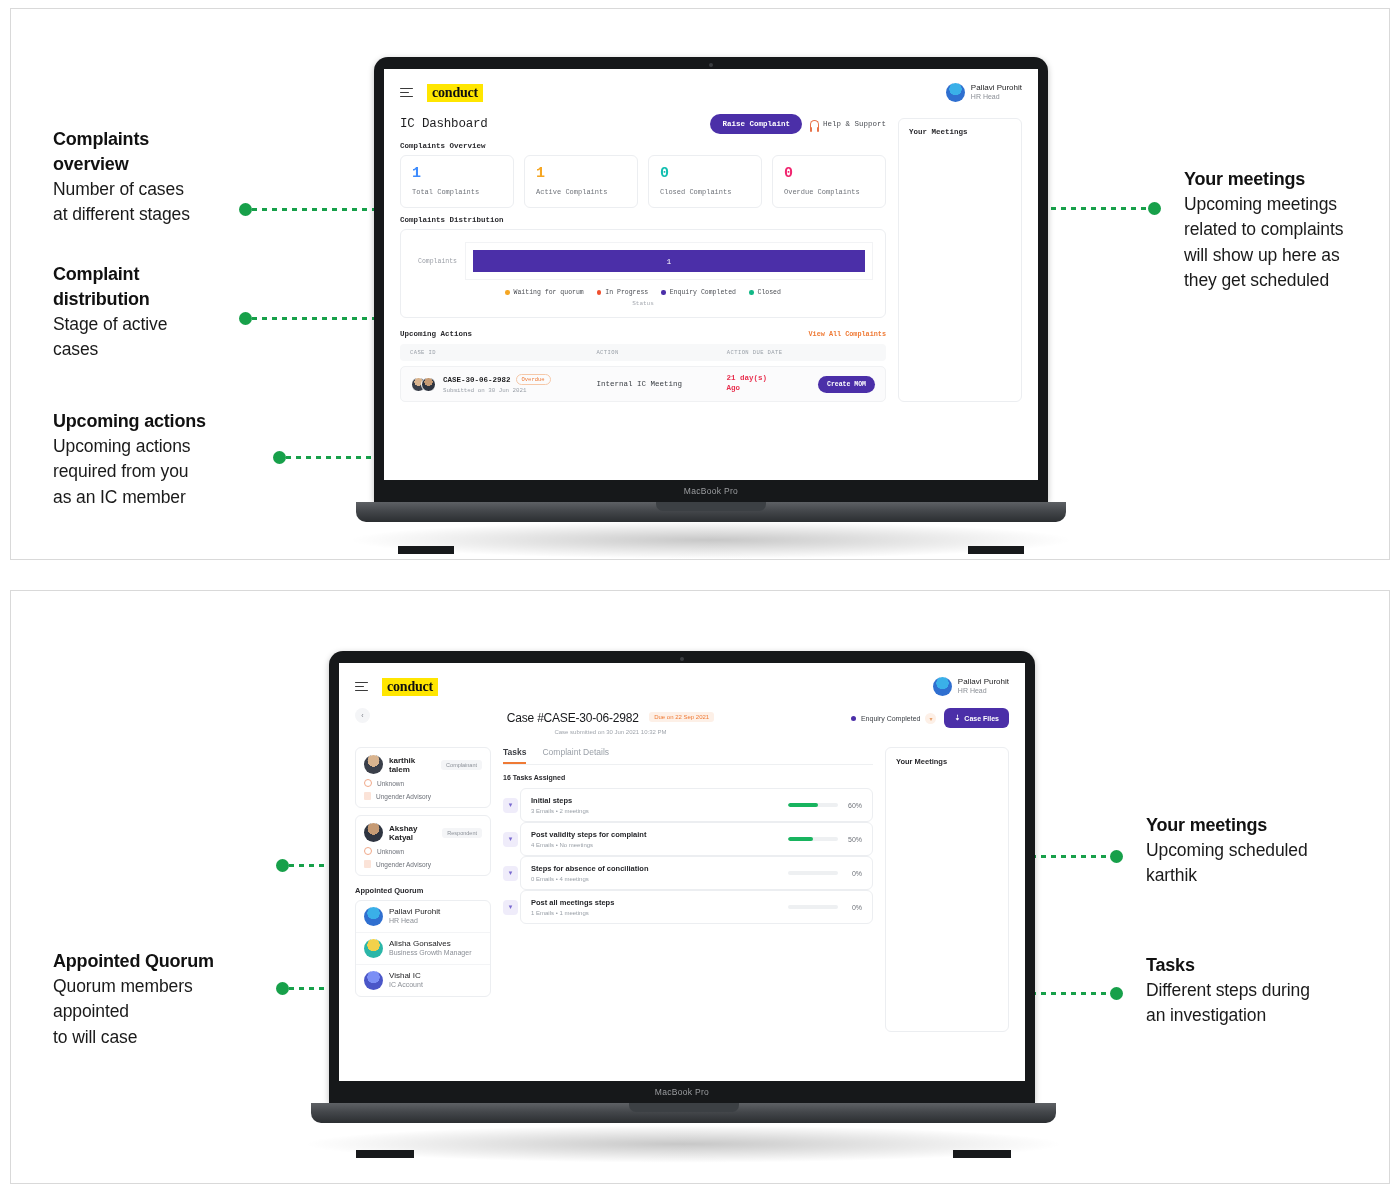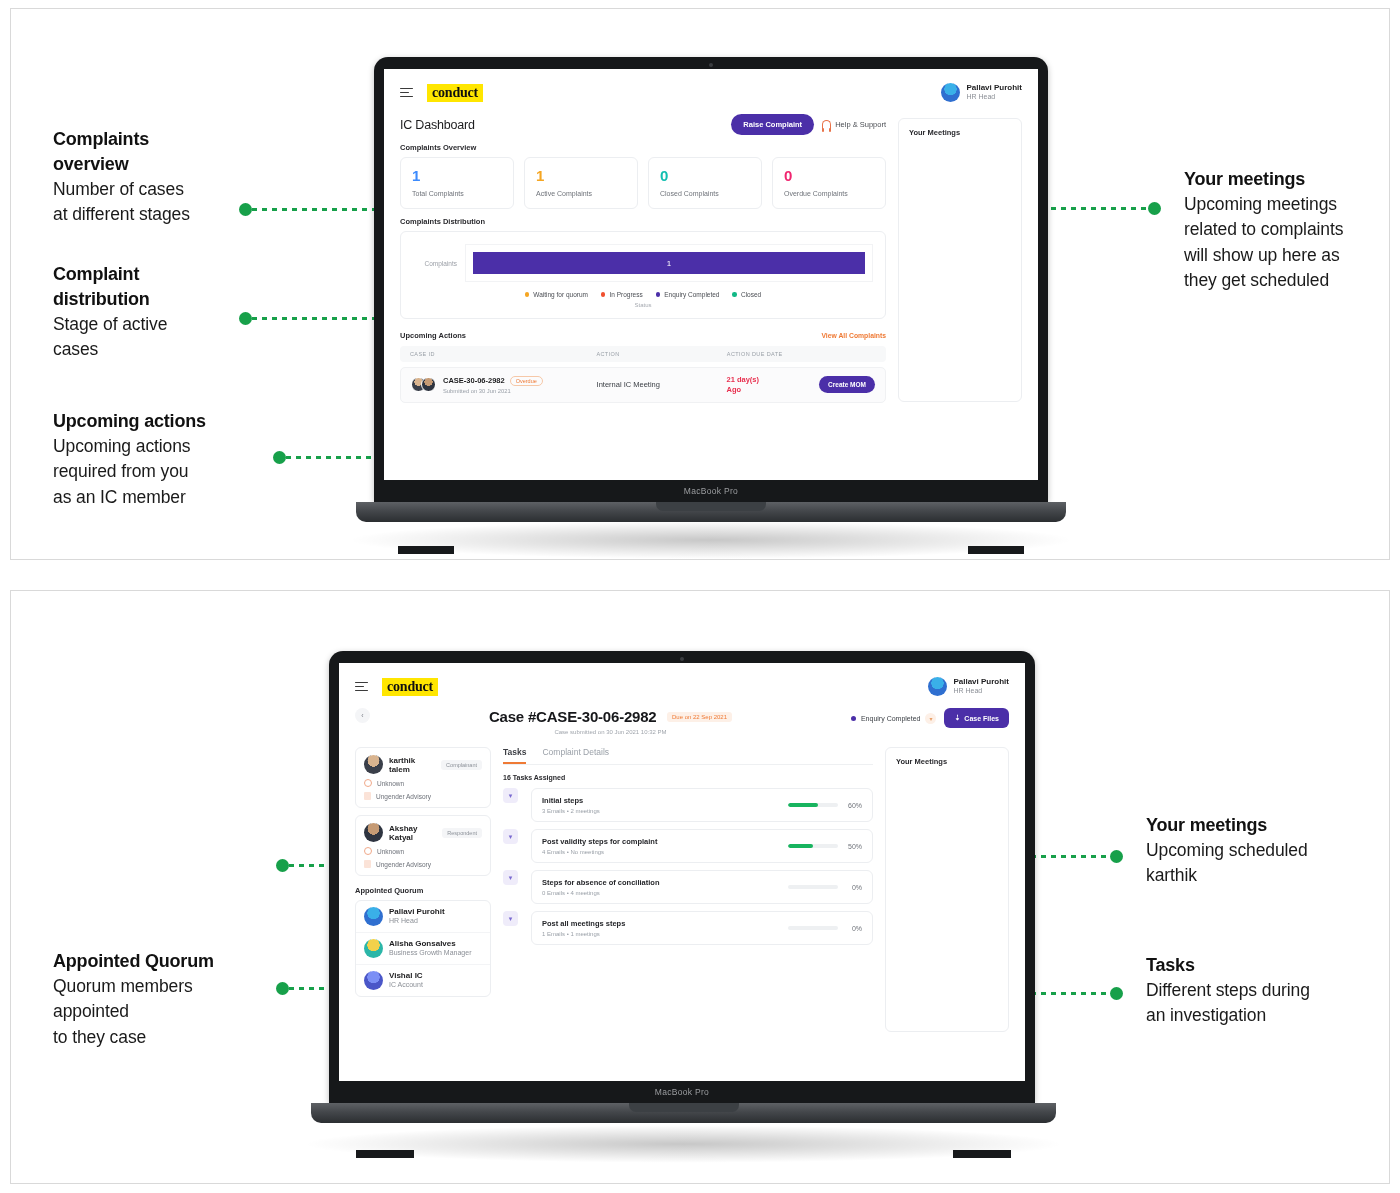--- a/index.html
+++ b/index.html
@@ -92,21 +92,21 @@
   .brand {
     background: #ffe600; font-family: "Liberation Serif", serif;
     font-weight: bold; font-size: 14px; color: #101010;
     padding: 1px 5px 1px 5px; margin-left: 14px; letter-spacing: -0.2px;
   }
   .userbox { display:flex; align-items:center; gap:6px; }
   .av { width: 19px; height: 19px; border-radius: 50%; flex:0 0 auto; }
   .av.blue { background: radial-gradient(circle at 50% 32%, #3ab0e8 0 38%, #2f6fd0 39% 100%); }
   .av.teal { background: radial-gradient(circle at 50% 32%, #f2d14b 0 38%, #2bb6a8 39% 100%); }
   .av.indigo{ background: radial-gradient(circle at 50% 32%, #7b8ff5 0 38%, #4a56c8 39% 100%); }
-  .uname { font-size: 8px; font-weight: bold; color:#1d1d1f; line-height:1.25; }
+  .uname { font-size: 8px; font-weight: normal; color:#1d1d1f; line-height:1.25; }
   .urole { font-size: 7px; color:#8b8f96; line-height:1.25; }
 
   .sect-label { font-size: 7.5px; font-weight: bold; color:#2a2a2e; margin: 8px 0 5px; }
   .h1 { font-size: 12.5px; color:#1d1d1f; font-weight: normal; letter-spacing:-0.2px;}
 
   .btn-primary {
     background:#4b2fa8; color:#fff; font-size:7.5px; font-weight:bold;
     border-radius: 11px; padding: 6px 12px; display:inline-block;
     white-space: nowrap; border: none;
   }
@@ -155,21 +155,21 @@
   .btn-mom { background:#4b2fa8; color:#fff; font-size:6.5px; font-weight:bold;
              border-radius:9px; padding:5px 9px; white-space:nowrap; }
 
   .meet-panel { border:1px solid #eceef1; border-radius:6px; background:#fff; }
   .meet-title { font-size:7.5px; font-weight:bold; color:#2a2a2e; padding:9px 10px; }
 
   
   .backbtn { width:15px; height:15px; border-radius:50%; background:#f4f5f7;
              display:flex; align-items:center; justify-content:center;
              font-size:7px; color:#7a7f87; }
-  .case-title { font-size:15px; font-weight:bold; color:#16171a; letter-spacing:-0.2px; }
+  .case-title { font-size:12px; font-weight:normal; color:#16171a; letter-spacing:-0.2px; }
   .pill-due { font-size:6px; color:#ef7a35; background:#fdf0e7; border-radius:3px;
               padding:2px 5px; margin-left:6px; vertical-align:3px; }
   .case-sub { font-size:6px; color:#a0a5ac; text-align:center; margin-top:3px; }
   .status-sel { display:flex; align-items:center; gap:5px; font-size:7px; color:#3c4046; }
   .chev { width:11px; height:11px; border-radius:50%; background:#fdf0e7;
           display:flex; align-items:center; justify-content:center;
           font-size:6px; color:#e8a06a; }
   .btn-files { background:#4b2fa8; color:#fff; font-size:7px; font-weight:bold;
                border-radius:6px; padding:6px 10px; display:flex; gap:4px; align-items:center; }
 
@@ -182,21 +182,21 @@
   .ic-doc { width:7px; height:8px; background:#fbe3d8; border-radius:1px; }
 
   .quorum-card { border:1px solid #eceef1; border-radius:6px; background:#fff; }
   .qrow { display:flex; align-items:center; gap:6px; padding:6px 8px; border-bottom:1px solid #f3f4f6; }
   .qrow:last-child { border-bottom:none; }
 
   .tabs { display:flex; gap:16px; border-bottom:1px solid #eef0f2; }
   .tab { font-size:8.5px; padding-bottom:5px; color:#9aa0a8; }
   .tab.active { color:#3d3f45; font-weight:bold; border-bottom:2px solid #ef7a35; }
   .count { font-size:7px; font-weight:bold; color:#2a2a2e; margin:9px 0 7px; }
-  .task { display:flex; gap:13px; margin-bottom:7px; }
+  .task { display:flex; align-items:center; gap:2px; }
   .taskchev { width:15px; height:15px; border-radius:4px; background:#efecfa;
               display:flex; align-items:center; justify-content:center;
               font-size:7px; color:#7a6ad0; flex:0 0 auto; }
   .taskcard { flex:1; border:1px solid #eceef1; border-radius:6px; background:#fff;
               padding:7px 10px; display:flex; align-items:center; }
   .tinfo { flex:1; }
   .tname { font-size:7.5px; font-weight:bold; color:#25262a; }
   .tmeta { font-size:6px; color:#9aa0a8; margin-top:3px; }
   .track { width:50px; height:3.5px; background:#eef0f2; border-radius:2px; overflow:hidden; }
   .fill { height:100%; background:#18b45f; border-radius:2px; }
@@ -272,21 +272,21 @@
             </div>
             <div class="userbox">
               <div class="av blue"></div>
               <div>
                 <div class="uname">Pallavi Purohit</div>
                 <div class="urole">HR Head</div>
               </div>
             </div>
           </div>
 
-          <div style="display:flex; gap:12px; margin-top:12px;">
+          <div style="display:flex; gap:12px; margin-top:12px;font-family:Liberation Mono, monospace;">
             <div style="flex:1;">
 
               <div style="display:flex; align-items:center; justify-content:space-between;">
                 <div class="h1">IC Dashboard</div>
                 <div style="display:flex; align-items:center; gap:8px;">
                   <div class="btn-primary">Raise Complaint</div>
                   <div class="help">
                     <span class="headset"></span>
                     <span>Help &amp; Support</span>
                   </div>
@@ -397,21 +397,21 @@
   </div>
 </div>
 
 <div class="panel" id="panel-bottom">
 
 
   <div class="anno" style="left:42px; top:358px; width:235px;">
     <div class="hd">Appointed Quorum</div>
     <div class="bd">Quorum members</div>
     <div class="bd">appointed</div>
-    <div class="bd">to they case</div>
+    <div class="bd">to will case</div>
   </div>
 
   <div class="anno right" style="left:1135px; top:222px; width:210px;">
     <div class="hd">Your meetings</div>
     <div class="bd">Upcoming scheduled</div>
     <div class="bd">karthik</div>
   </div>
 
   <div class="anno right" style="left:1135px; top:362px; width:215px;">
     <div class="hd">Tasks</div>

